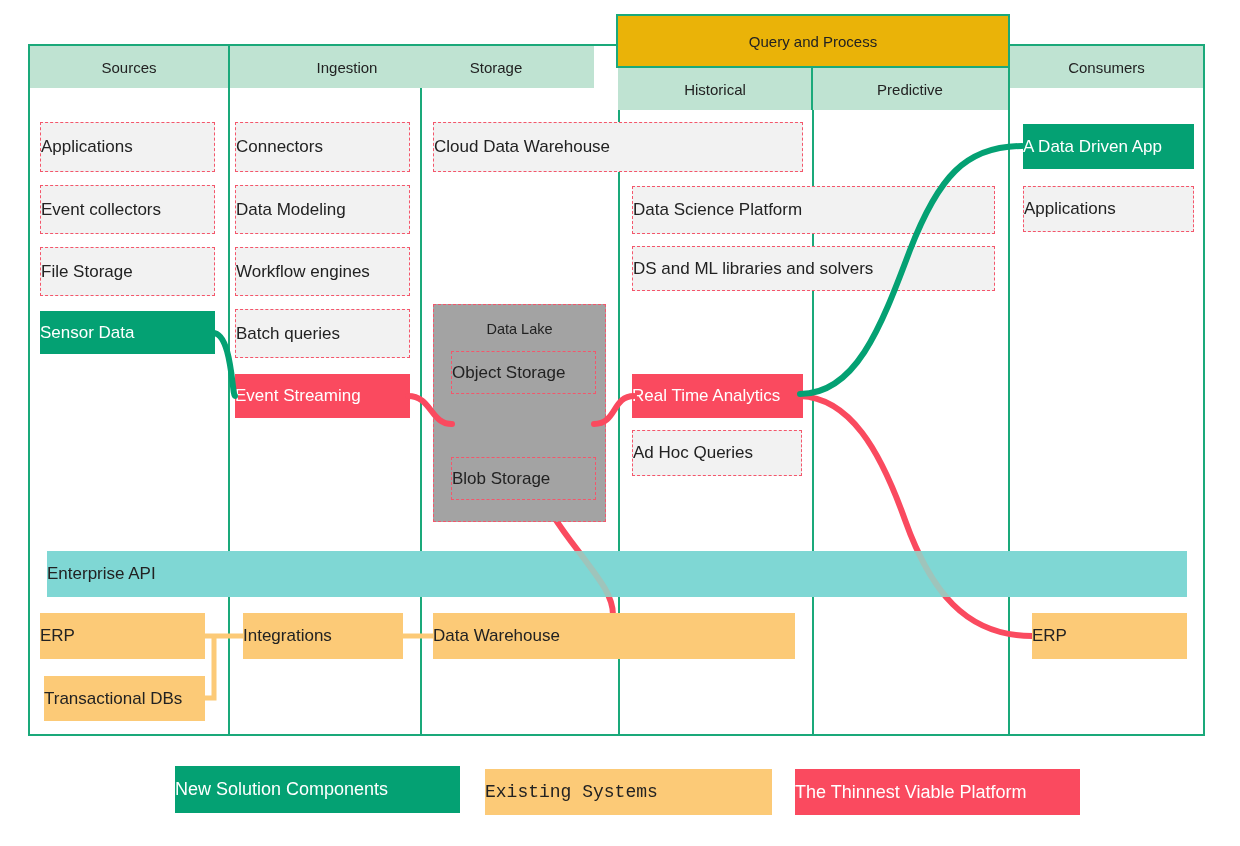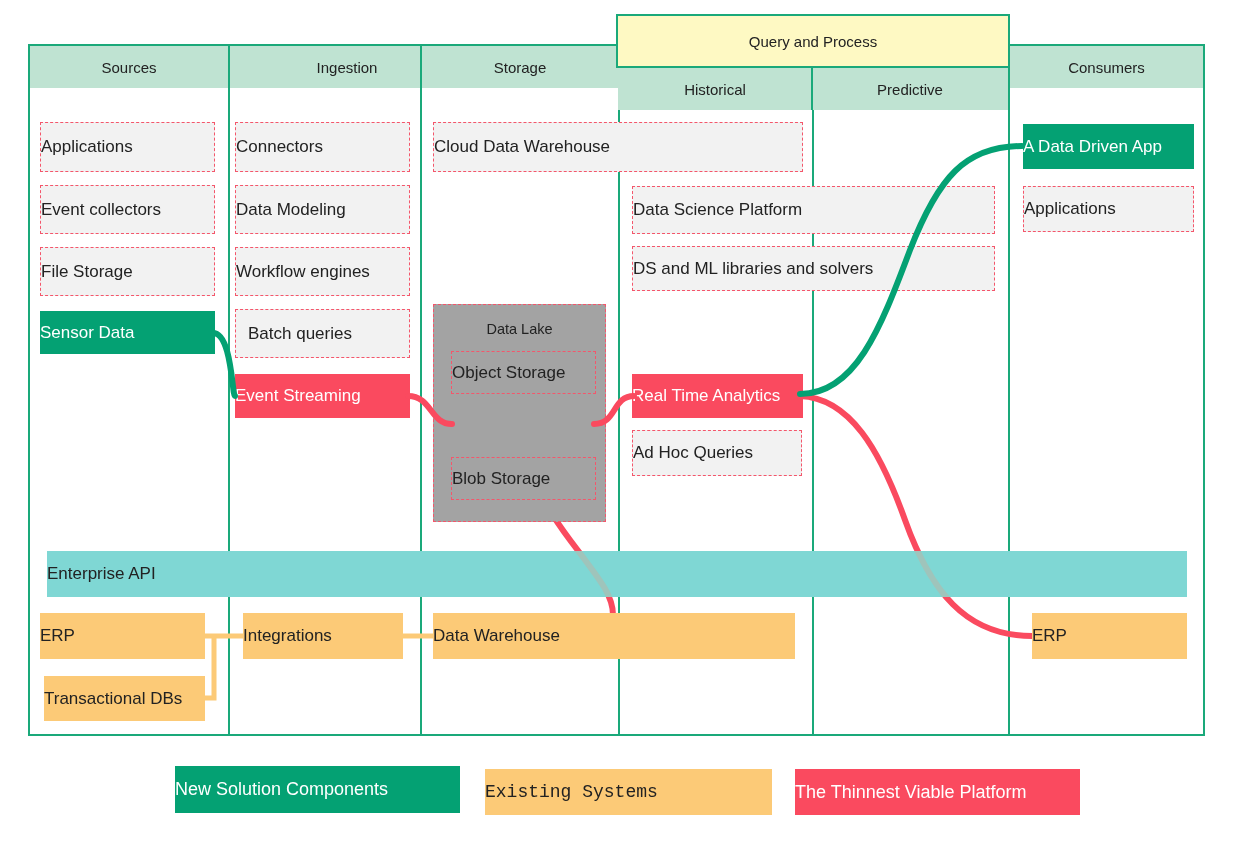--- a/index.html
+++ b/index.html
@@ -8,21 +8,21 @@
        -webkit-font-smoothing:antialiased;}
   #stage{position:absolute;left:0;top:0;width:1240px;height:846px;overflow:hidden;}
 
   
   .frame{position:absolute;box-sizing:border-box;border:2px solid #1aa97a;}
   .vline{position:absolute;width:2px;background:#1aa97a;}
 
   .colhead{position:absolute;box-sizing:border-box;background:#bfe3d2;
            display:flex;align-items:center;justify-content:center;
            font-size:15px;color:#222;}
-  .qphead{position:absolute;box-sizing:border-box;background:#fef9c3;
+  .qphead{position:absolute;box-sizing:border-box;background:#eab308;
           border:2px solid #1aa97a;display:flex;align-items:center;
           justify-content:center;font-size:15px;color:#222;z-index:6;}
 
   
   .node{position:absolute;box-sizing:border-box;display:flex;
         align-items:center;justify-content:flex-start;text-align:center;
         font-size:17px;line-height:1.15;z-index:4;}
   .dashed{background:#f2f2f2;border:1.6px dashed #f4566b;color:#222;}
   .dashed-plain{background:transparent;border:1.6px dashed #f4566b;color:#222;}
   .green{background:#04a173;color:#ffffff;}
@@ -59,21 +59,21 @@
   <div class="vline" style="left:618px;top:44px;height:692px;"></div>
   <div class="vline" style="left:812px;top:44px;height:692px;"></div>
   <div class="vline" style="left:1008px;top:44px;height:692px;"></div>
 
   <div class="colhead" style="left:30px;top:46px;width:198px;height:42px;">
     <span>Sources</span>
   </div>
   <div class="colhead" style="left:230px;top:46px;width:190px;height:42px;padding-left:44px;">
     <span>Ingestion</span>
   </div>
-  <div class="colhead" style="left:422px;top:46px;width:196px;height:42px;">
+  <div class="colhead" style="left:398px;top:46px;width:196px;height:42px;">
     <span>Storage</span>
   </div>
   <div class="colhead" style="left:1010px;top:46px;width:193px;height:42px;">
     <span>Consumers</span>
   </div>
 
   <div class="qphead" style="left:616px;top:14px;width:394px;height:54px;">
     <span>Query and Process</span>
   </div>
   <div class="colhead" style="left:618px;top:68px;width:194px;height:42px;z-index:6;">
@@ -106,21 +106,21 @@
 
   <div class="node dashed" style="left:235px;top:122px;width:175px;height:50px;">
     <span>Connectors</span>
   </div>
   <div class="node dashed" style="left:235px;top:185px;width:175px;height:49px;">
     <span>Data Modeling</span>
   </div>
   <div class="node dashed" style="left:235px;top:247px;width:175px;height:49px;">
     <span>Workflow engines</span>
   </div>
-  <div class="node dashed" style="left:235px;top:309px;width:175px;height:49px;padding-left:12px;">
+  <div class="node dashed" style="left:235px;top:309px;width:175px;height:49px;">
     <span>Batch queries</span>
   </div>
   <div class="node red" style="left:235px;top:374px;width:175px;height:44px;">
     <span>Event Streaming</span>
   </div>
 
   <div class="node dashed" style="left:433px;top:122px;width:370px;height:50px;">
     <span>Cloud Data Warehouse</span>
   </div>
 

